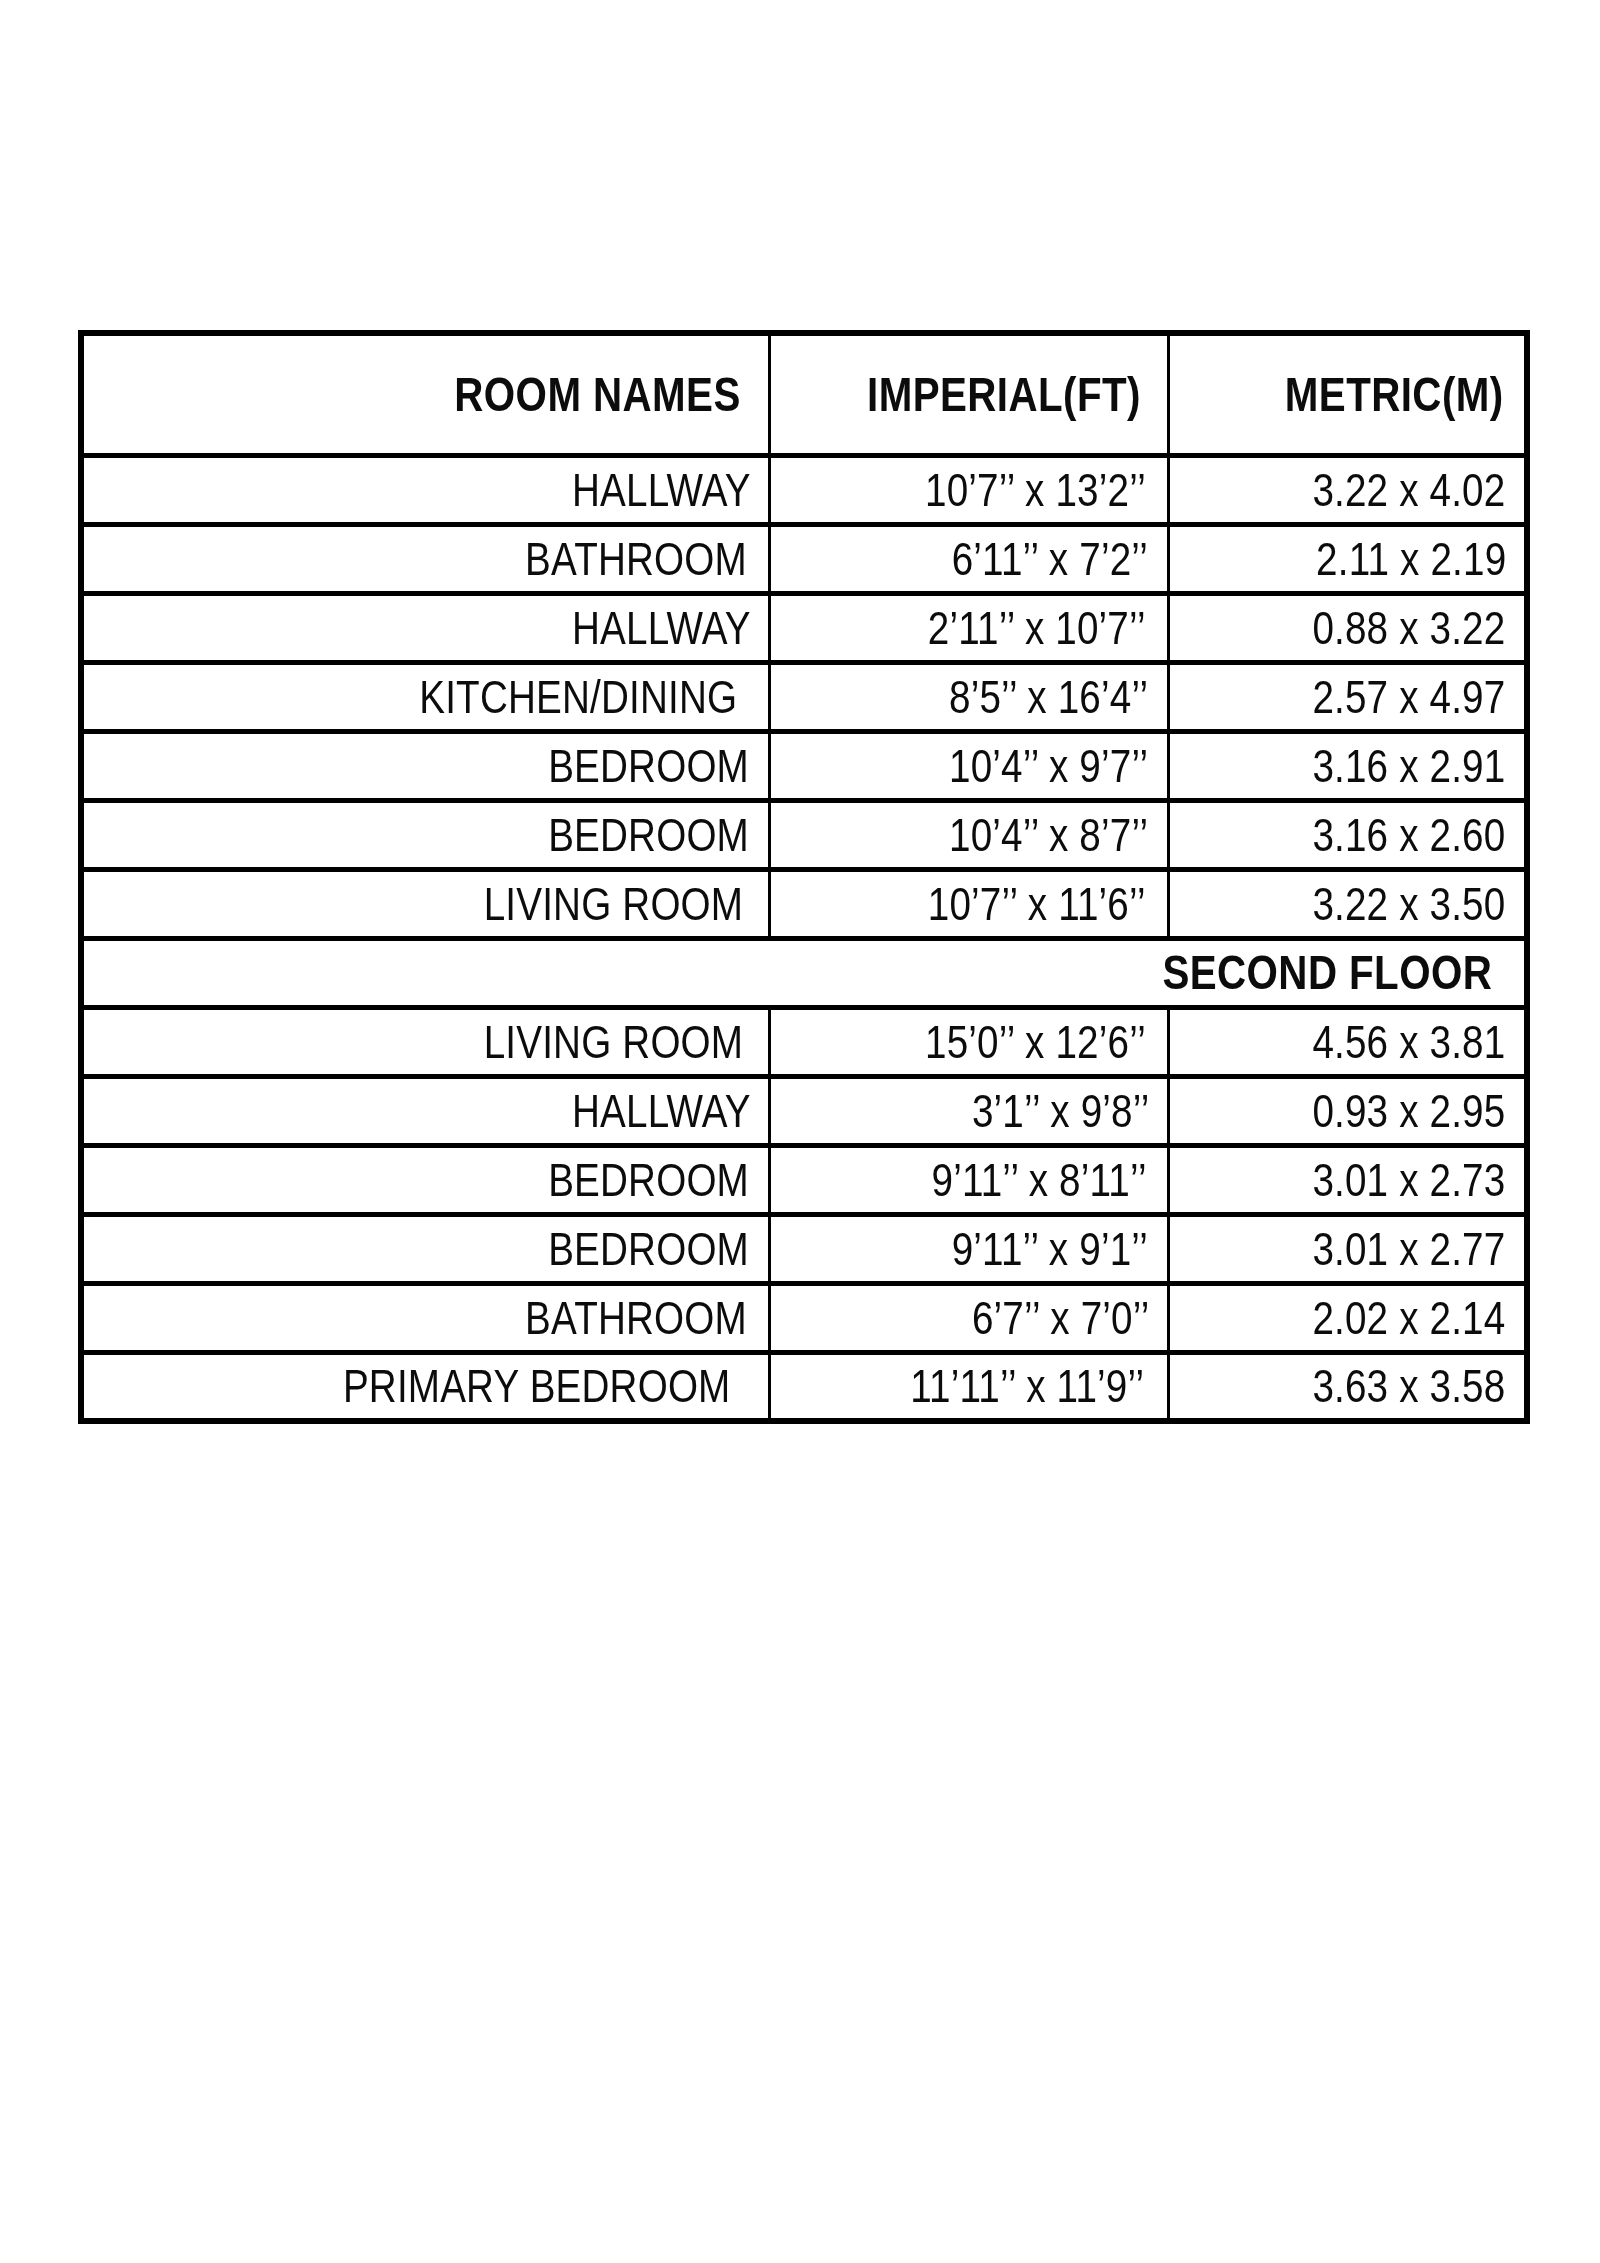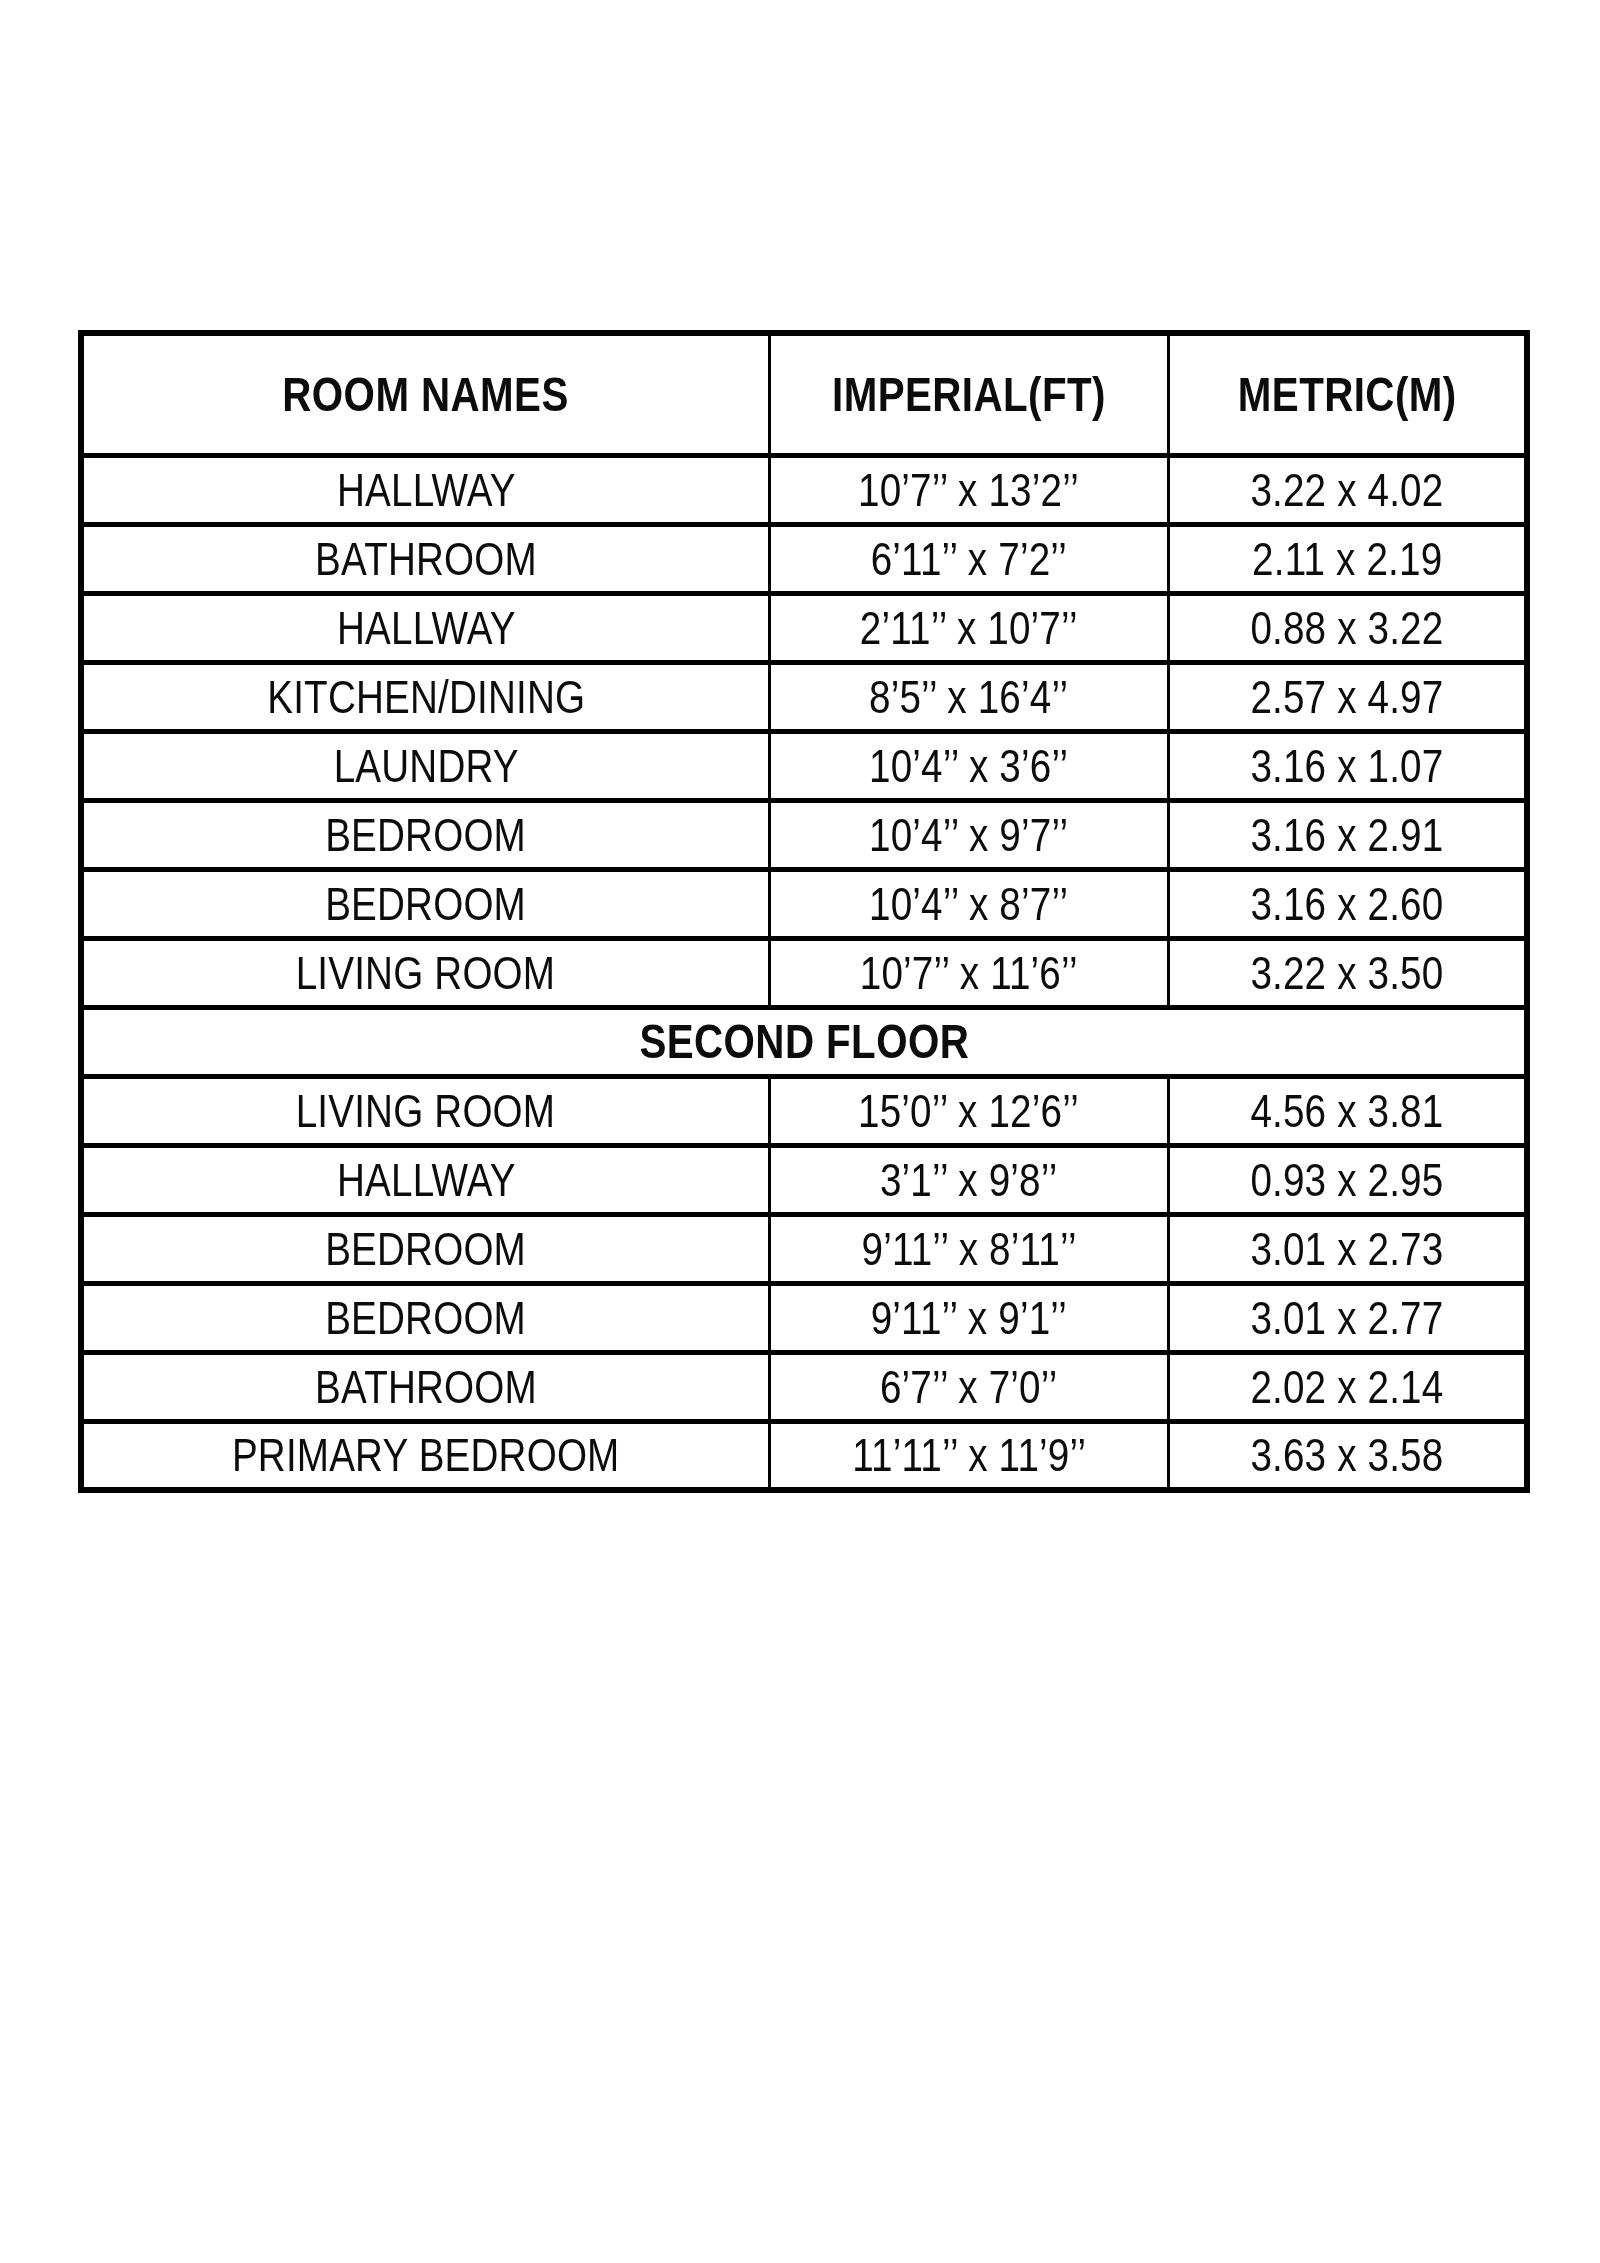--- a/index.html
+++ b/index.html
@@ -28,21 +28,21 @@
     table-layout: fixed;
     background: #ffffff;
   }
   table.room-table, table.room-table th, table.room-table td {
     border: 3px solid #000000;
   }
   table.room-table { border-width: 6px; }
   table.room-table th, table.room-table td {
     border-top-width: 5px;
     border-bottom-width: 5px;
-    text-align: center;
+    text-align: right;
     vertical-align: middle;
     padding: 0;
     overflow: hidden;
     white-space: nowrap;
   }
   tr.header-row { height: 122px; }
   tr.section-row, tr.data-row { height: 69px; }
   .cond {
     display: inline-block;
     transform: scaleX(0.84);
@@ -103,25 +103,20 @@
           <td><span class="cond cell-text">HALLWAY</span></td>
           <td><span class="cond cell-text">2’11’’ x 10’7’’</span></td>
           <td><span class="cond cell-text">0.88 x 3.22</span></td>
         </tr>
         <tr class="data-row">
           <td><span class="cond cell-text">KITCHEN/DINING</span></td>
           <td><span class="cond cell-text">8’5’’ x 16’4’’</span></td>
           <td><span class="cond cell-text">2.57 x 4.97</span></td>
         </tr>
         <tr class="data-row">
-          <td><span class="cond cell-text">LAUNDRY</span></td>
-          <td><span class="cond cell-text">10’4’’ x 3’6’’</span></td>
-          <td><span class="cond cell-text">3.16 x 1.07</span></td>
-        </tr>
-        <tr class="data-row">
           <td><span class="cond cell-text">BEDROOM</span></td>
           <td><span class="cond cell-text">10’4’’ x 9’7’’</span></td>
           <td><span class="cond cell-text">3.16 x 2.91</span></td>
         </tr>
         <tr class="data-row">
           <td><span class="cond cell-text">BEDROOM</span></td>
           <td><span class="cond cell-text">10’4’’ x 8’7’’</span></td>
           <td><span class="cond cell-text">3.16 x 2.60</span></td>
         </tr>
         <tr class="data-row">

